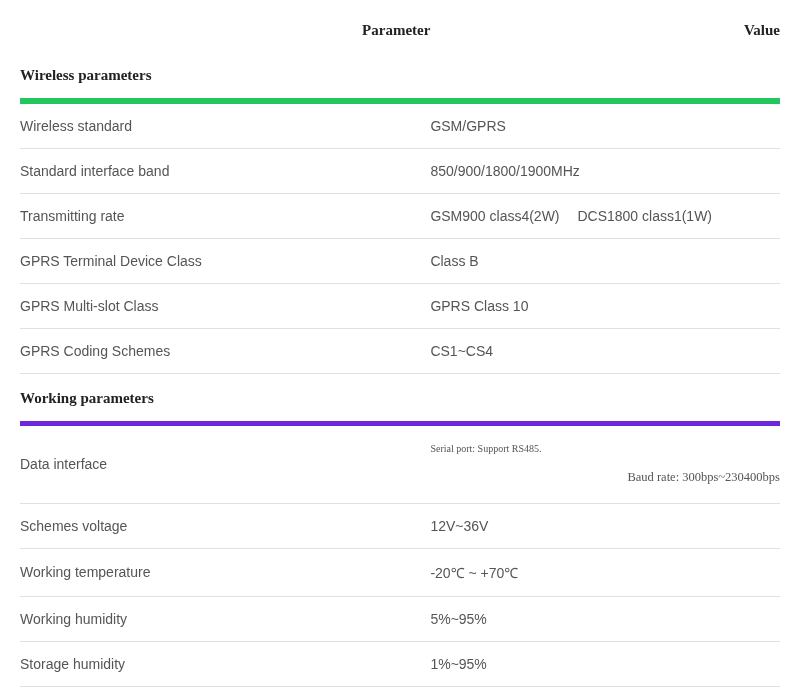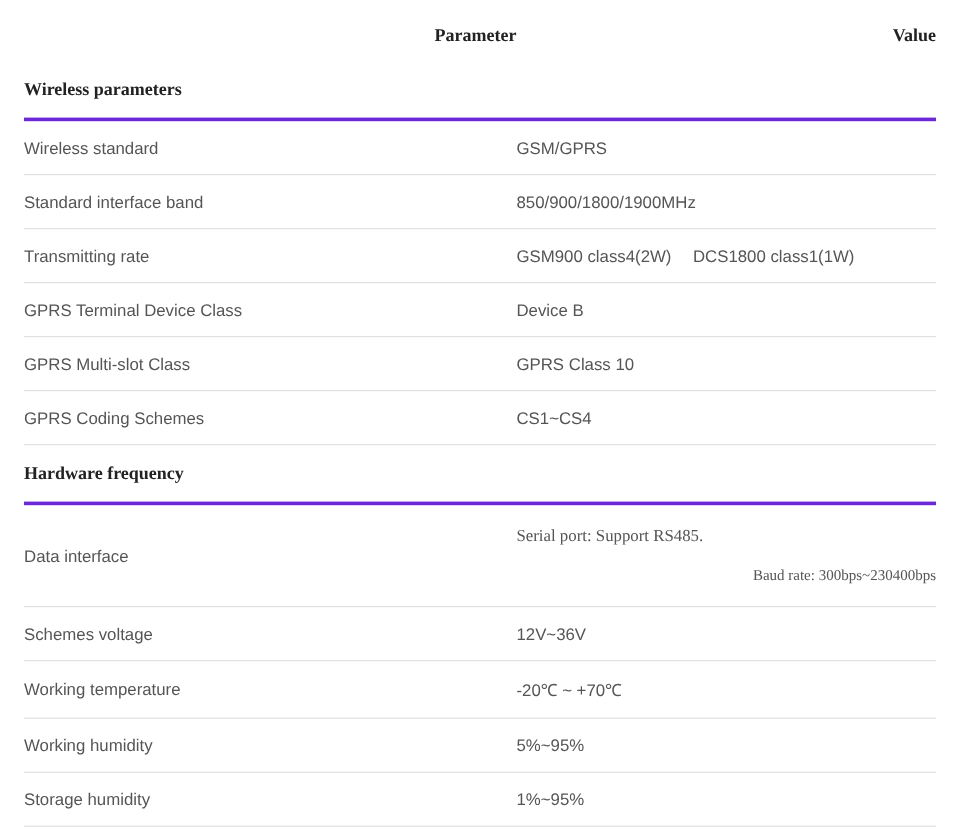--- a/index.html
+++ b/index.html
@@ -37,42 +37,42 @@
       color: #555;
     }
     td.value {
       font-family: Arial, Helvetica, sans-serif;
       color: #555;
     }
     tr.section-header td {
       font-family: Georgia, 'Times New Roman', serif;
       font-weight: bold;
       color: #222;
-      border-bottom: 3px solid #6d28d9;
+      border-bottom: 5px solid #6d28d9;
       font-size: 15px;
       padding: 16px 0 14px 0;
     }
     .multi-line {
       line-height: 1.8;
     }
     .multi-line .line1 {
       font-family: Georgia, 'Times New Roman', serif;
-      font-size: 14px;
+      font-size: 10px;
       display: block;
       margin-bottom: 8px;
     }
     .multi-line .line2 {
       font-family: Georgia, 'Times New Roman', serif;
       font-size: 12.5px;
       display: block;
       color: #555;
       text-align: right;
     }
     tr.first-data td {
-      border-top: 1px solid #22c55e;
+      border-top: 6px solid #22c55e;
     }
   </style>
 </head>
 <body>
 
 <table>
   <thead>
     <tr>
       <th>Parameter</th>
       <th>Value</th>
@@ -89,33 +89,33 @@
     <tr>
       <td class="param">Standard interface band</td>
       <td class="value">850/900/1800/1900MHz</td>
     </tr>
     <tr>
       <td class="param">Transmitting rate</td>
       <td class="value">GSM900 class4(2W)  DCS1800 class1(1W)</td>
     </tr>
     <tr>
       <td class="param">GPRS Terminal Device Class</td>
-      <td class="value">Device B</td>
+      <td class="value">Class B</td>
     </tr>
     <tr>
       <td class="param">GPRS Multi-slot Class</td>
       <td class="value">GPRS Class 10</td>
     </tr>
     <tr>
       <td class="param">GPRS Coding Schemes</td>
       <td class="value">CS1~CS4</td>
     </tr>
 
     <tr class="section-header">
-      <td colspan="2">Hardware frequency</td>
+      <td colspan="2">Working parameters</td>
     </tr>
     <tr>
       <td class="param">Data interface</td>
       <td class="value multi-line">
         <span class="line1">Serial port: Support RS485.</span>
         <span class="line2">Baud rate: 300bps~230400bps</span>
       </td>
     </tr>
     <tr>
       <td class="param">Schemes voltage</td>

